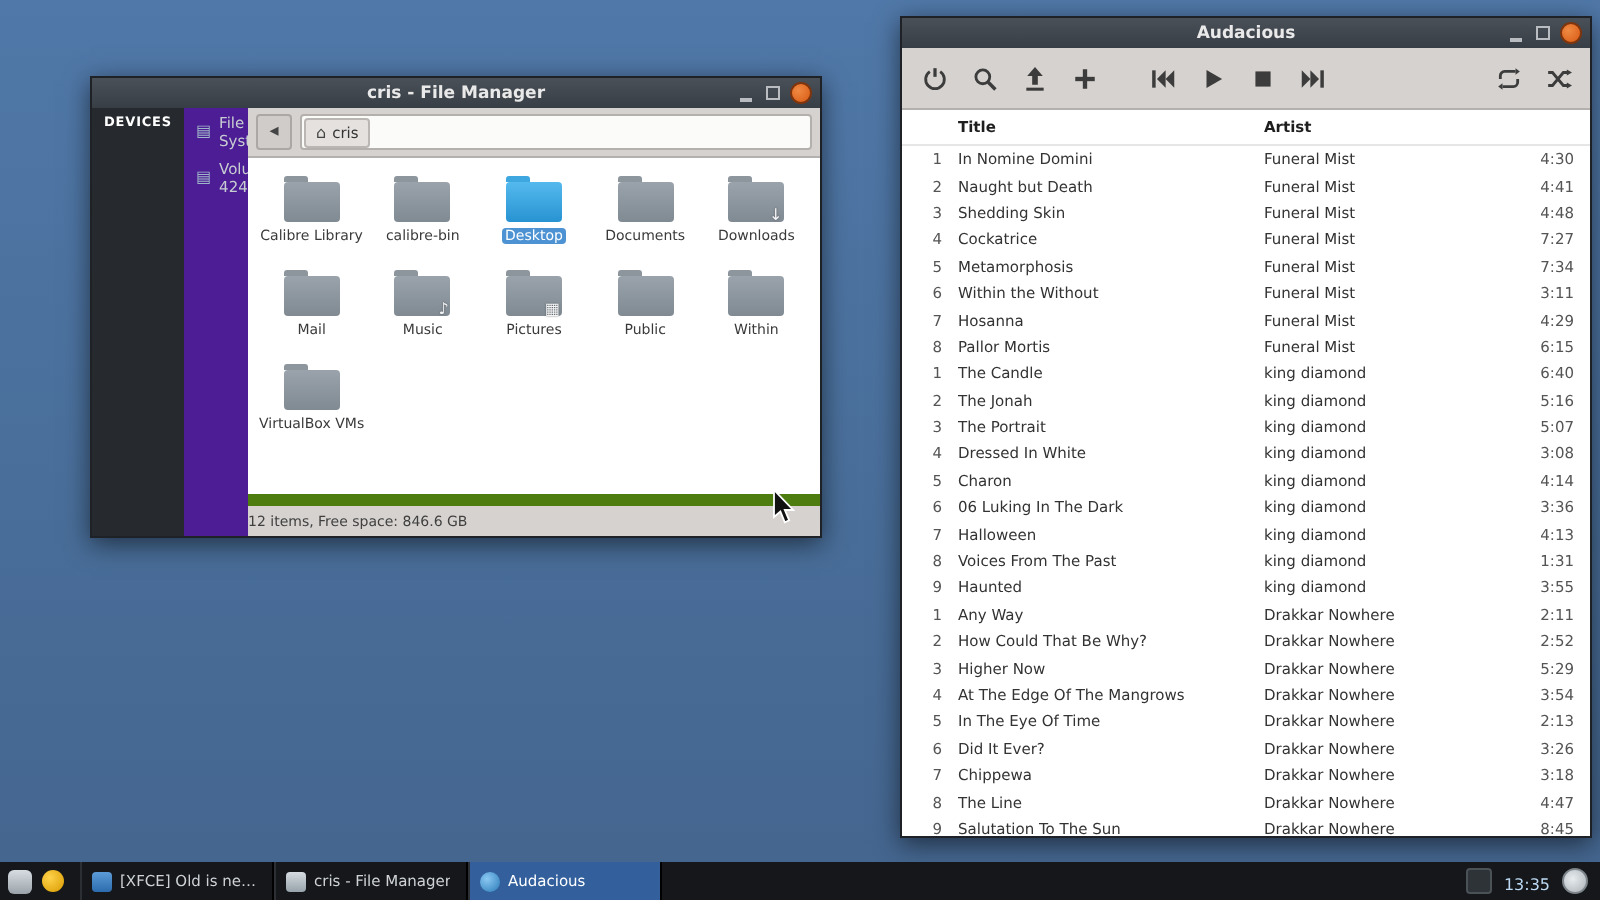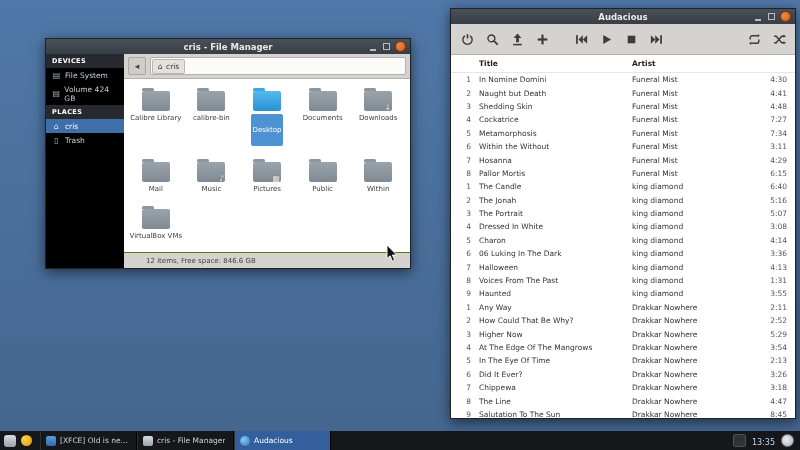--- a/index.html
+++ b/index.html
@@ -15,21 +15,21 @@
   .tb-title{color:#e9e9e9;font-size:8.5px;font-weight:bold;white-space:nowrap}
   .tb-controls{position:absolute;right:4px;top:0;height:100%;display:flex;align-items:center;gap:5px}
   .tb-min,.tb-max{width:8px;height:9px;display:flex;align-items:flex-end;justify-content:center}
   .tb-min i{display:block;width:6px;height:2px;background:#b9bdc1}
   .tb-max i{display:block;width:5px;height:5px;border:1px solid #b9bdc1;margin-bottom:1px}
   .tb-close{width:9px;height:9px;border-radius:50%;background:radial-gradient(circle at 35% 35%,#f08a43,#d85a14);border:1px solid #7e350e}
 
   
   .fm{left:45px;top:38px;width:366px;height:231px}
   .fm-body{flex:1;display:flex;min-height:0}
-  .fm-sidebar{width:78px;flex:0 0 78px;background:#000000;color:#c8cdd2;display:flex;flex-direction:column}
+  .fm-sidebar{width:78px;flex:0 0 78px;background:#4c1d95;color:#c8cdd2;display:flex;flex-direction:row}
   .side-header{background:#262a2e;color:#fff;font-size:6.5px;font-weight:bold;letter-spacing:.4px;padding:3px 6px}
   .side-item{display:flex;align-items:center;gap:4px;padding:2.5px 6px;font-size:7.5px;cursor:default}
   .side-item.active{background:#3e6fa8;color:#fff}
   .side-icon{font-size:8px;width:9px;text-align:center;color:#9fb6c9}
   .side-item.active .side-icon{color:#dce9f5}
 
   .fm-main{flex:1;display:flex;flex-direction:column;min-width:0}
   .fm-toolbar{height:24px;flex:0 0 24px;background:#d6d2cf;border-bottom:1px solid #b4b0ad;
     display:flex;align-items:center;padding:0 4px;gap:4px}
   .nav-btn{width:16px;height:16px;background:#cfccc9;border:1px solid #aaa7a4;border-radius:2px;
@@ -44,23 +44,23 @@
     align-content:start;padding:8px 4px 0 4px;row-gap:12px;min-height:0}
   .folder{display:flex;flex-direction:column;align-items:center;gap:3px}
   .folder-icon{position:relative;width:28px;height:20px;border-radius:2px;margin-top:4px;
     background:linear-gradient(#9aa3ab,#808a93)}
   .folder-icon::before{content:"";position:absolute;top:-3px;left:0;width:12px;height:3px;
     background:#8d969d;border-radius:1.5px 1.5px 0 0}
   .folder-icon.blue{background:linear-gradient(#54b9ed,#2893d2)}
   .folder-icon.blue::before{background:#3fa7e0}
   .emblem{position:absolute;right:1px;bottom:-1px;font-size:8px;color:#f2f4f6;text-shadow:0 0 1px #555}
   .folder-label{font-size:7px;color:#3a3a3a;text-align:left;line-height:1.15;max-width:56px}
-  .folder.selected .folder-label{background:#4d92d2;color:#fff;border-radius:2px;padding:12px 2px}
-  .fm-status{height:15px;flex:0 0 15px;background:#d6d2cf;border-top:1px solid #4d7c0f;
-    font-size:7px;color:#3f3f3f;display:flex;align-items:center;padding:0 22px}
+  .folder.selected .folder-label{background:#4d92d2;color:#fff;border-radius:2px;padding:0 2px}
+  .fm-status{height:15px;flex:0 0 15px;background:#d6d2cf;border-top:6px solid #4d7c0f;
+    font-size:7px;color:#3f3f3f;display:flex;align-items:center;padding:0 0}
 
   
   .au{left:450px;top:8px;width:346px;height:411px}
   .au-toolbar{height:30px;flex:0 0 30px;background:#d6d2cf;border-bottom:1px solid #b4b0ad;
     display:flex;align-items:center;padding:0 8px;gap:9px}
   .tool-btn{width:16px;height:16px;display:flex;align-items:center;justify-content:center}
   .tool-btn svg{width:13px;height:13px}
   .tool-gap{width:5px}
   .tool-spacer{flex:1}
 

